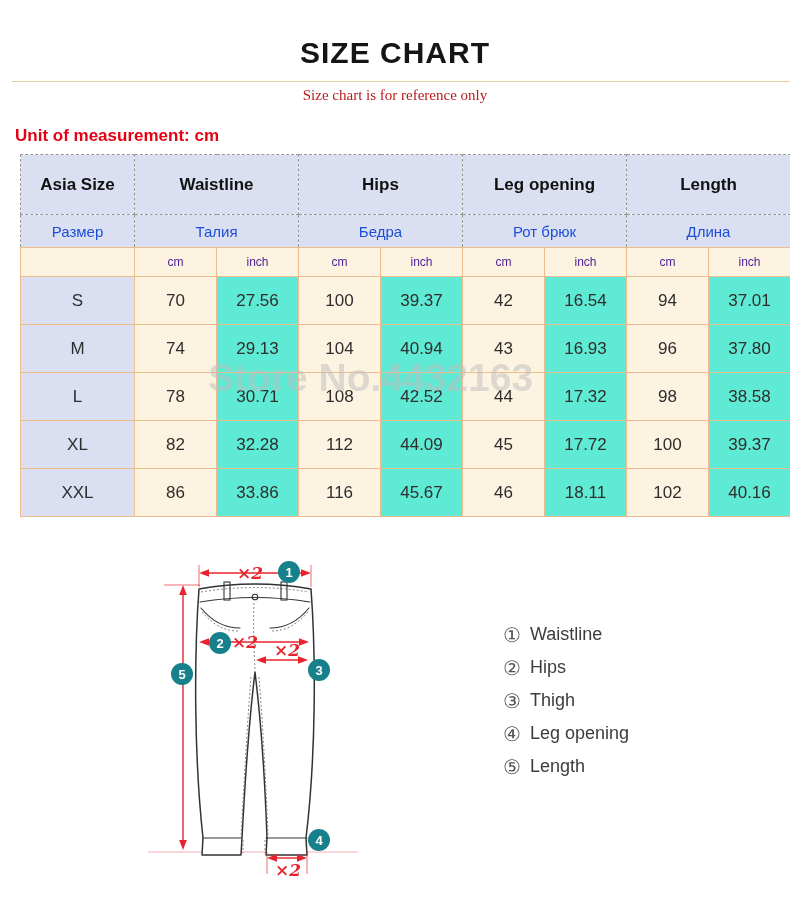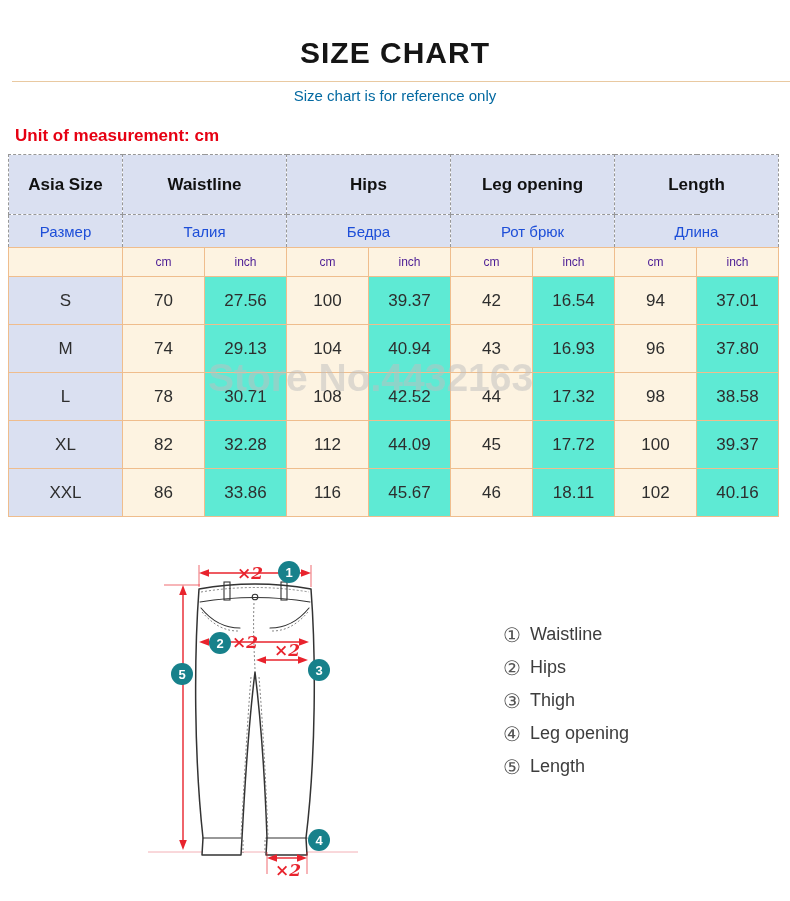--- a/index.html
+++ b/index.html
@@ -15,25 +15,25 @@
   *{margin:0;padding:0;box-sizing:border-box;}
   html,body{background:#fff;}
   body{font-family:"Liberation Sans",sans-serif;}
   .page{position:relative;width:790px;height:901px;background:#fff;overflow:hidden;border-radius:32px;}
 
   .title{position:absolute;top:36px;left:0;width:100%;text-align:center;
          font-size:30px;font-weight:bold;color:#151515;letter-spacing:1px;}
   .divider{position:absolute;top:81px;left:12px;width:778px;height:0;
            border-top:1px solid var(--divider-tan);}
   .subtitle{position:absolute;top:87px;left:0;width:100%;text-align:center;
-            font-size:15px;color:#0369a1;}
+            font-size:15px;color:#b91c1c;font-family:Liberation Serif, serif;}
   .unit-note{position:absolute;top:126px;left:15px;font-size:17px;
              font-weight:bold;color:var(--unit-red);}
 
-  table.size-table{position:absolute;top:154px;left:8px;width:770px;
+  table.size-table{position:absolute;top:154px;left:20px;width:770px;
                    border-collapse:collapse;table-layout:fixed;}
   .size-table th,.size-table td{text-align:center;vertical-align:middle;overflow:hidden;}
   .size-table tr.en th{height:60px;background:var(--header-bg);
                        border:1px dashed #979797;font-size:17px;font-weight:bold;color:#111;}
   .size-table tr.ru th{height:33px;background:var(--header-bg);
                        border:1px dashed #979797;font-size:15px;font-weight:normal;color:#1d4ed8;}
   .size-table tr.units th{height:29px;background:var(--cream-bg);
                        border:1px solid var(--border-orange);font-size:12px;font-weight:normal;color:#4c1d95;}
   .size-table tbody td{height:48px;border:1px solid var(--border-orange);
                        font-size:17px;color:#2e2e2e;}

